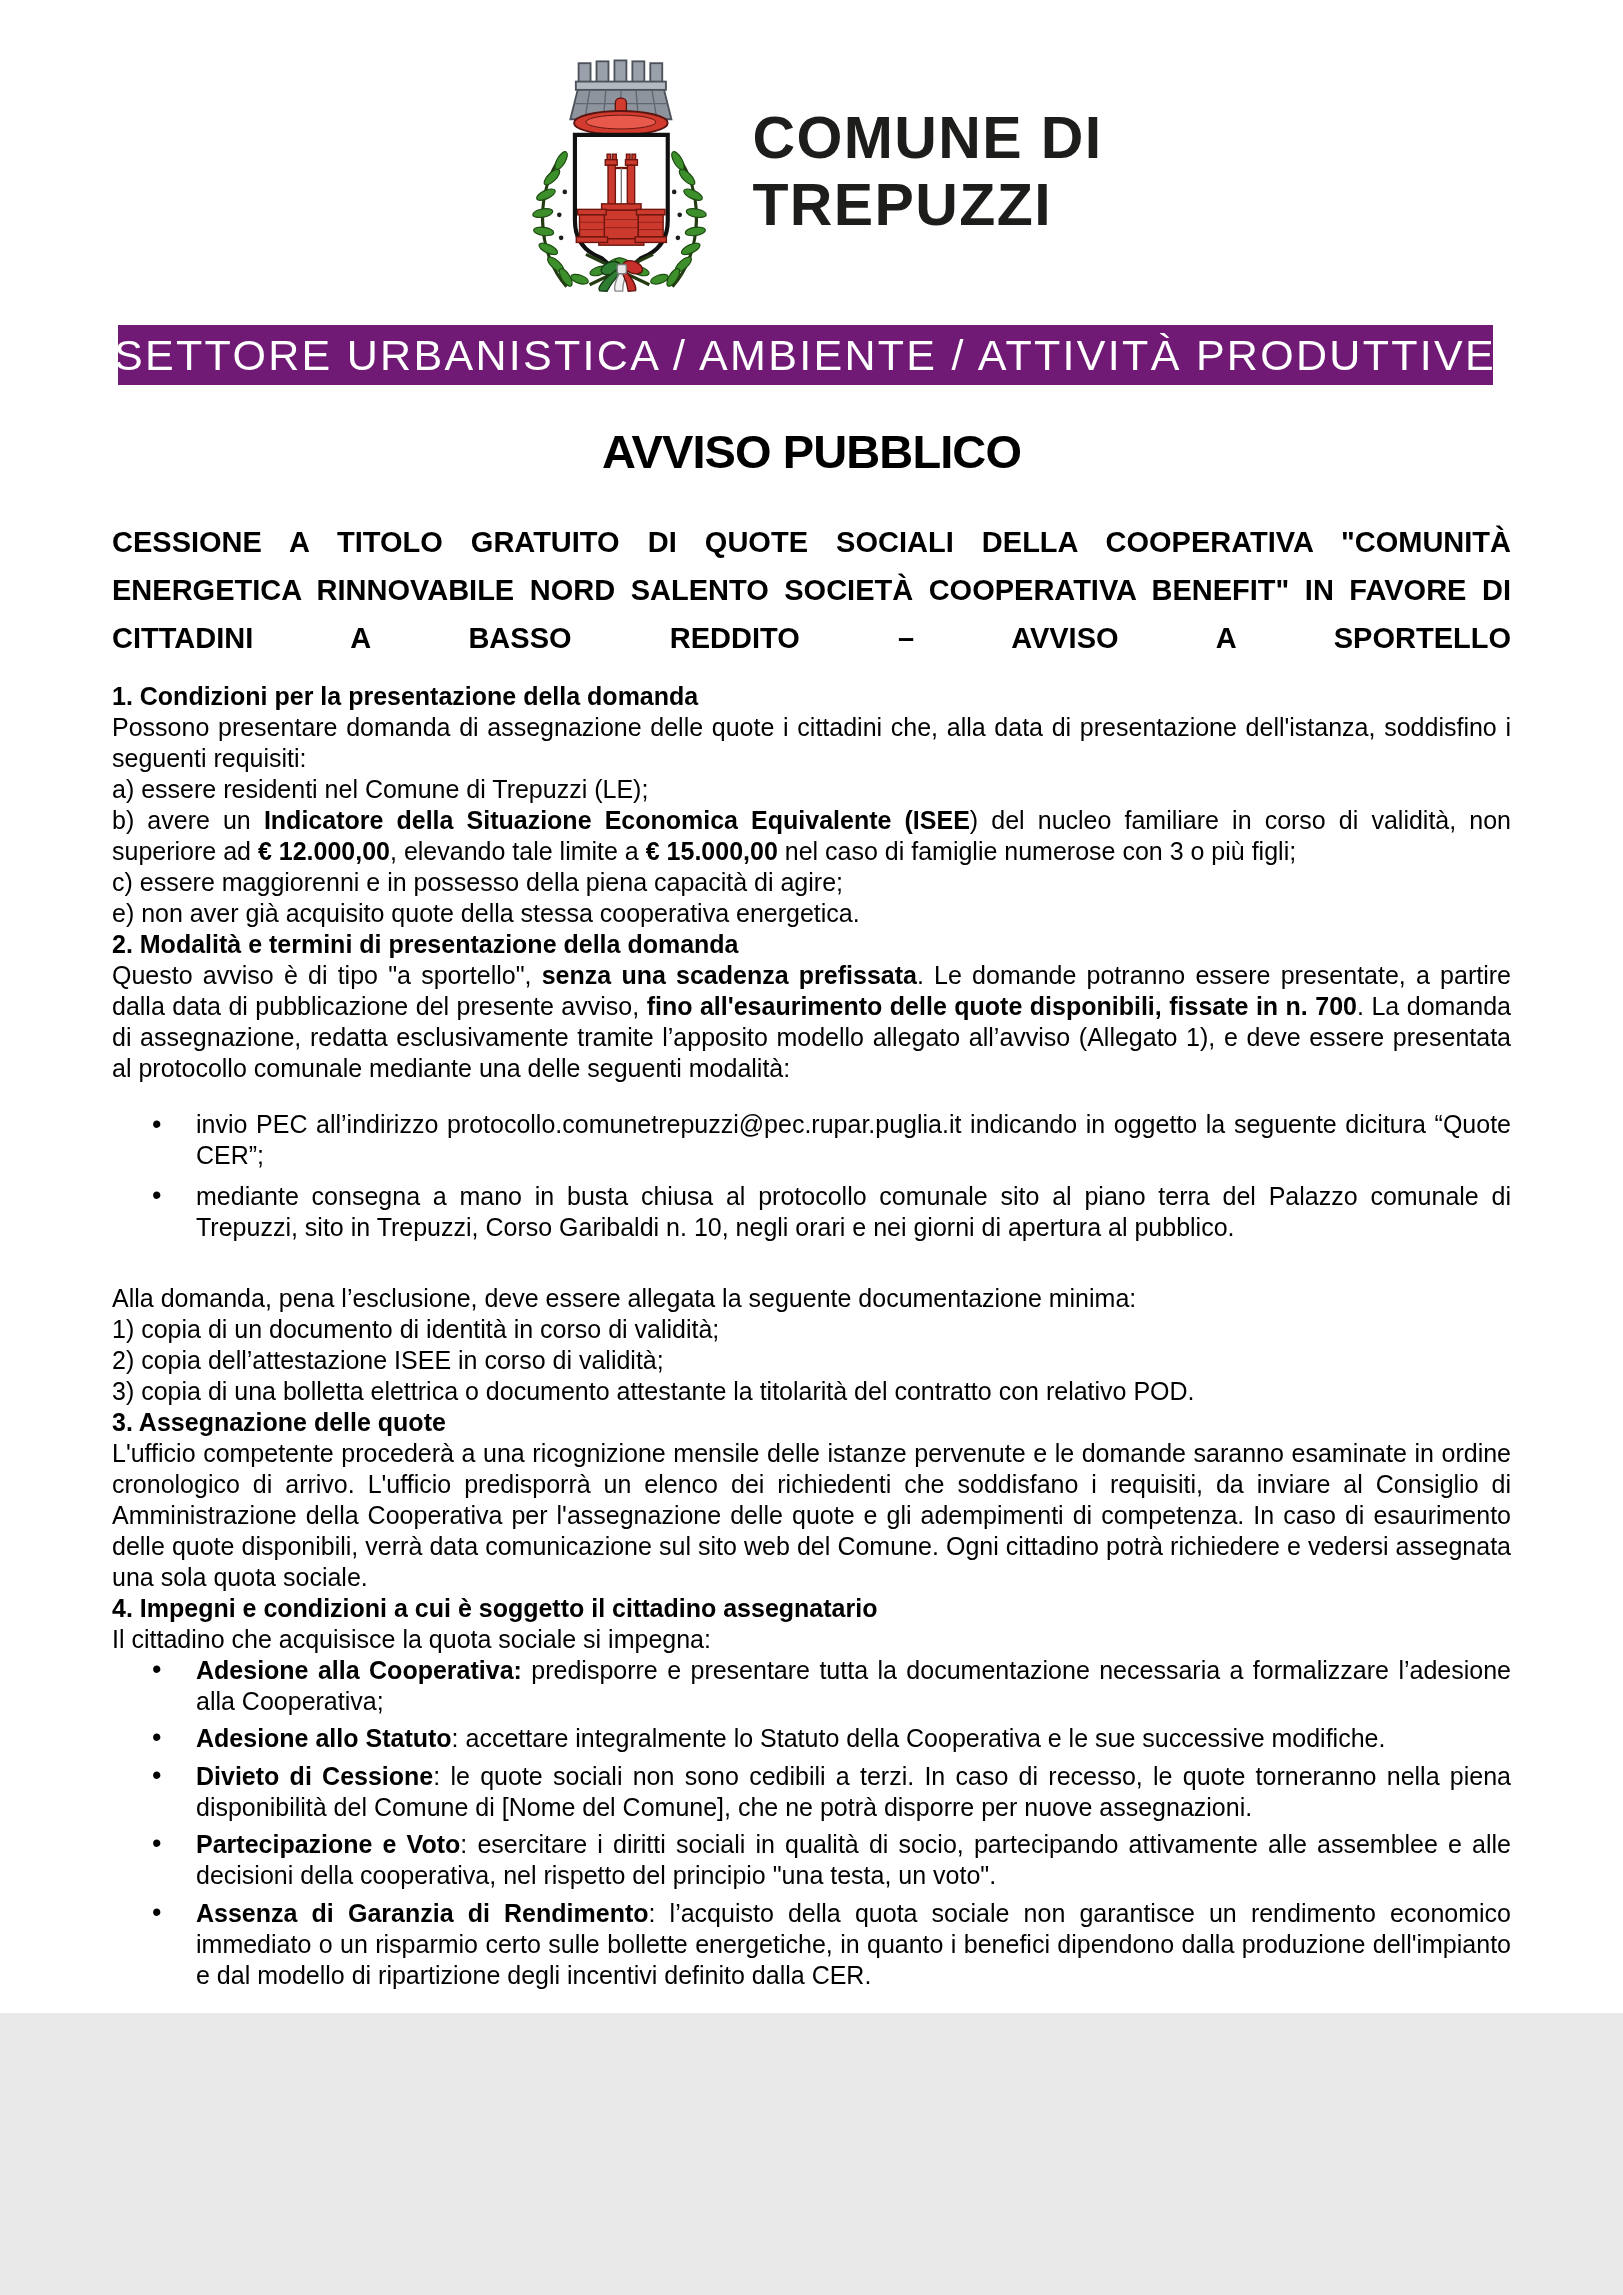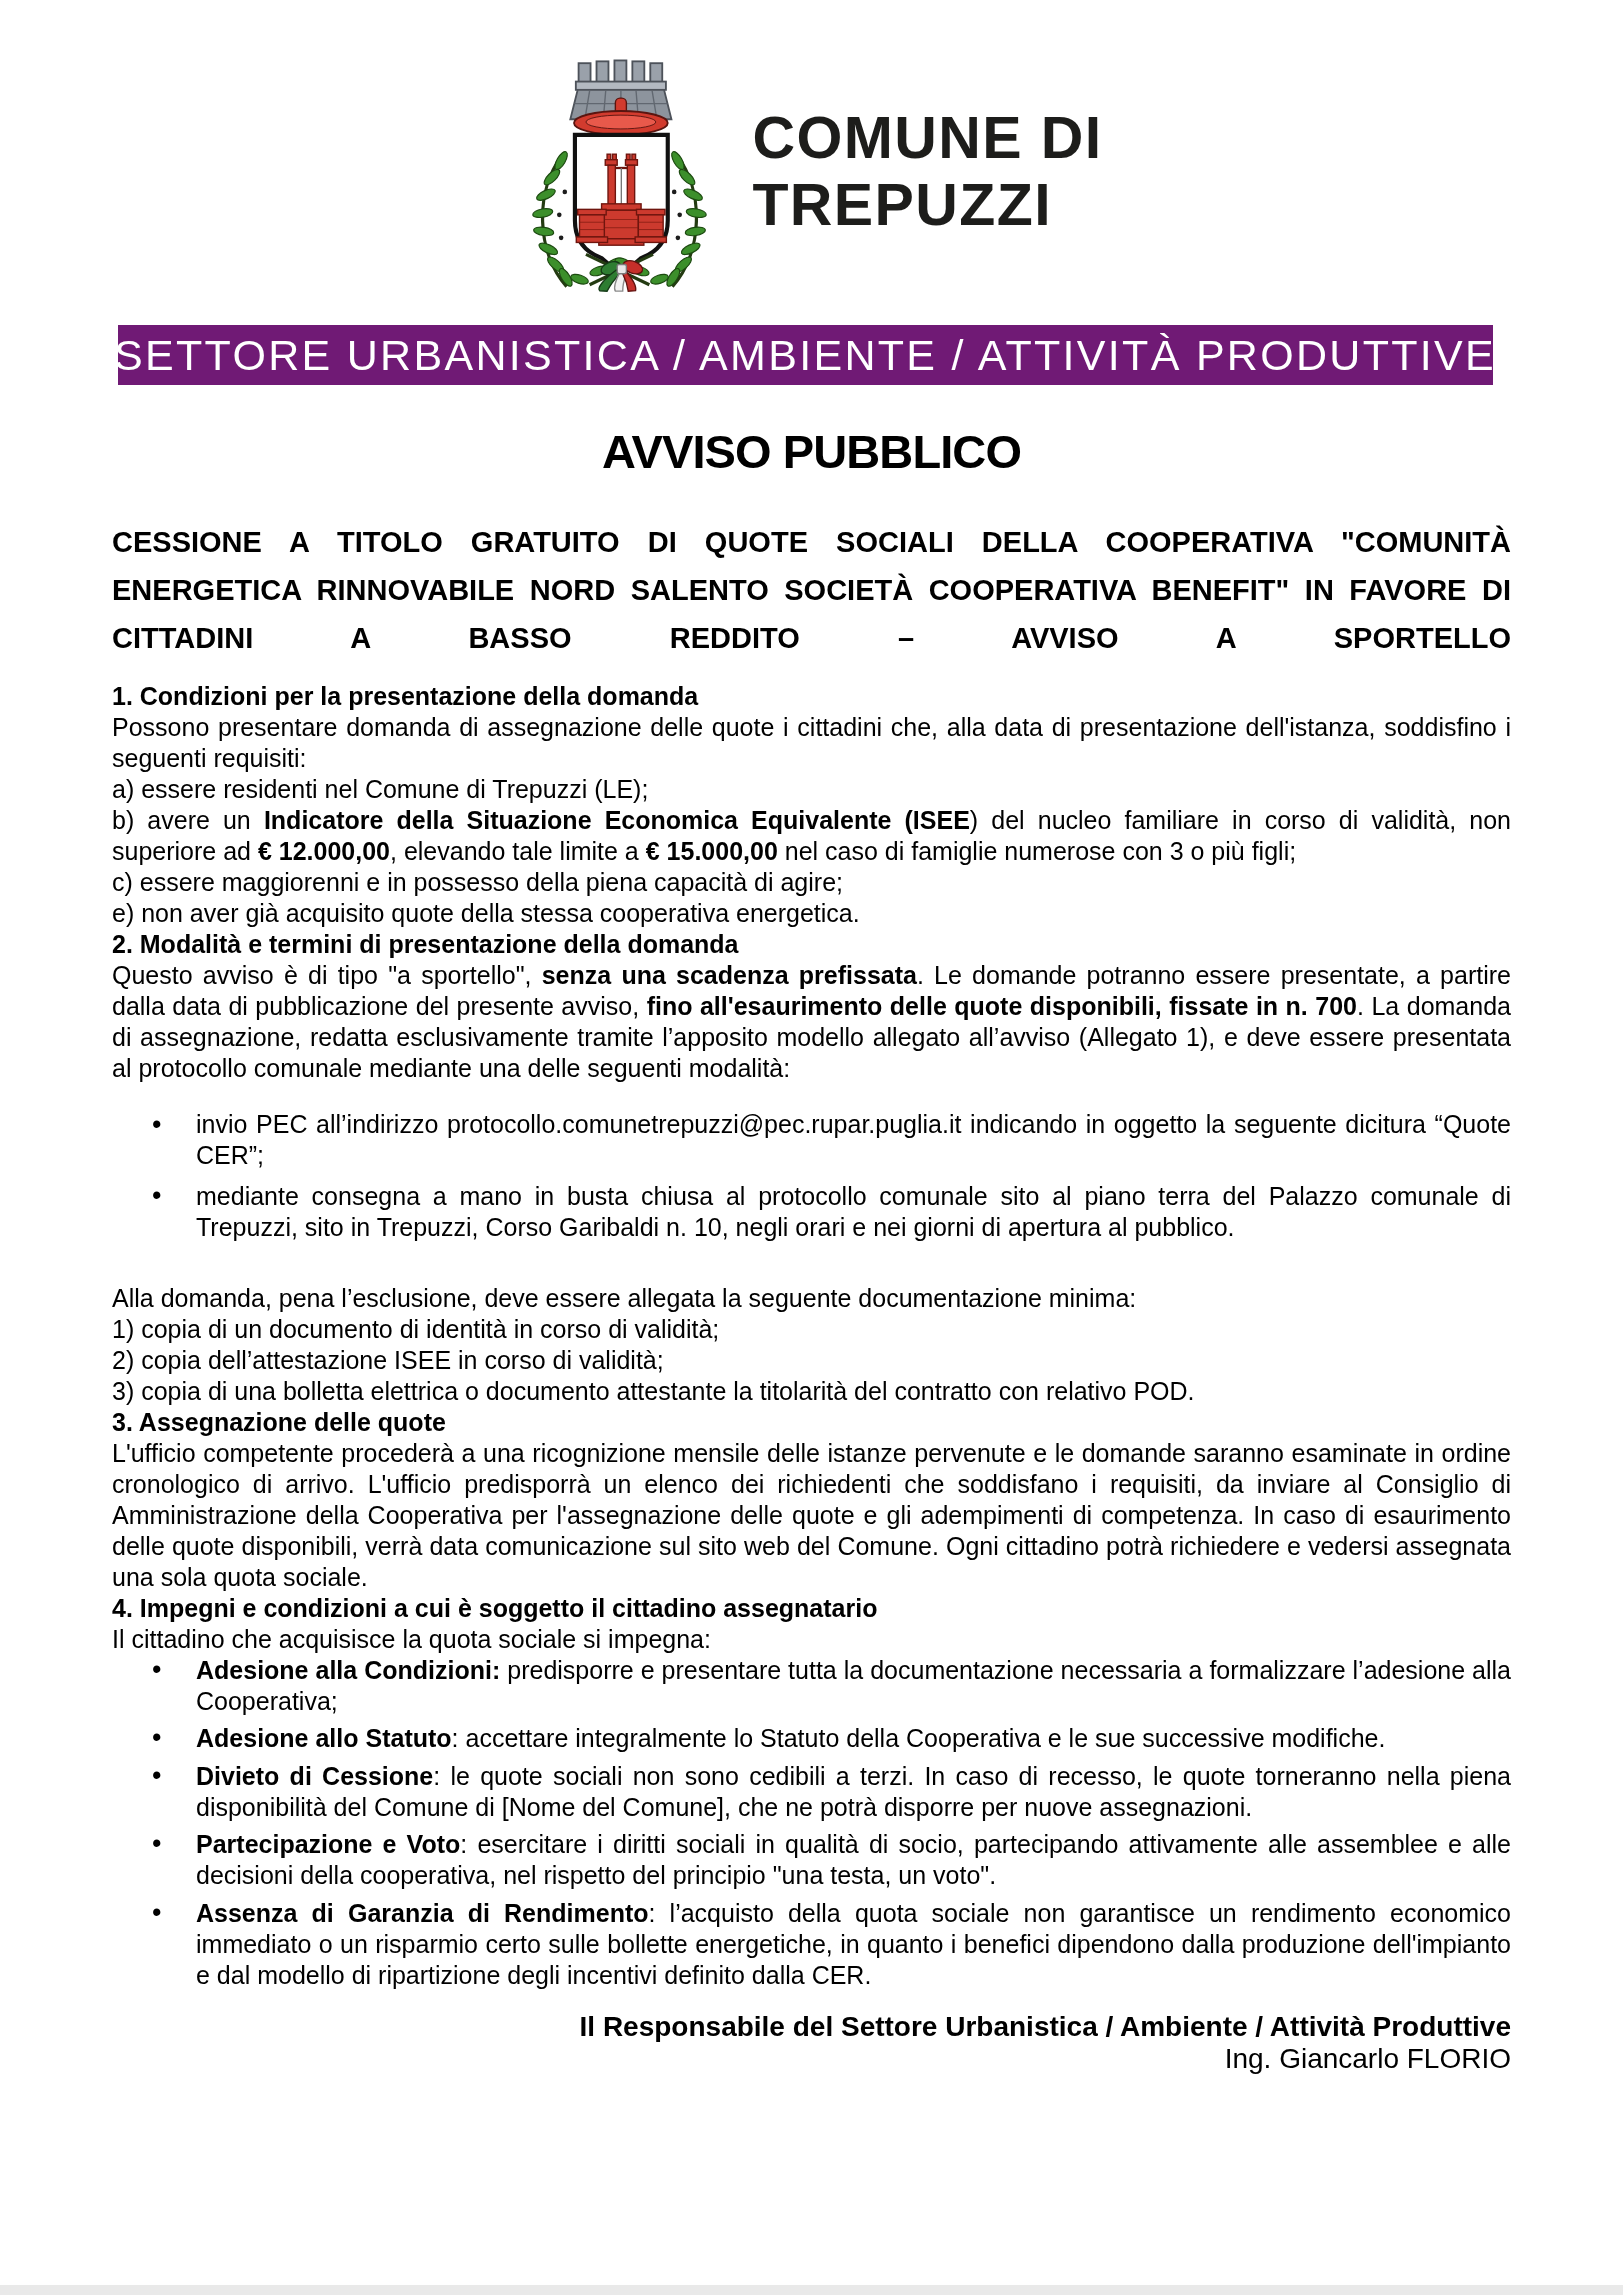--- a/index.html
+++ b/index.html
@@ -1,17 +1,17 @@
 <!DOCTYPE html>
 <html lang="it" style="font-size:7.4px"><head>
 <meta charset="utf-8">
 <style>
   html,body{margin:0;padding:0;background:#e9e9e9;}
   .page{
-    width:1623px;height:2285px;background:#ffffff;box-sizing:border-box;
+    width:1623px;height:2013px;background:#ffffff;box-sizing:border-box;
     padding:0 112px;margin:0 auto;position:relative;overflow:hidden;
     font-family:"Liberation Sans", sans-serif;color:#000;
   }
   
   .letterhead{display:flex;justify-content:center;align-items:flex-start;gap:33px;padding-top:54px;}
   .crest{width:199px;height:239px;flex:none;}
   .muni{margin-top:51px;font-weight:700;font-size:59px;line-height:67px;letter-spacing:1.4px;color:#1d1d1b;}
   
   .banner{
     margin:32px 18.5px 0 5.6px;height:60px;background:#701a75;color:#fff;
@@ -192,21 +192,21 @@
 
     <section>
       <p class="heading">3. Assegnazione delle quote</p>
       <p><span>L'ufficio competente procederà a una ricognizione mensile delle istanze pervenute e le domande saranno esaminate in ordine cronologico di arrivo. L'ufficio predisporrà un elenco dei richiedenti che soddisfano i requisiti, da inviare al Consiglio di Amministrazione della Cooperativa per l'assegnazione delle quote e gli adempimenti di competenza. In caso di esaurimento delle quote disponibili, verrà data comunicazione sul sito web del Comune. Ogni cittadino potrà richiedere e vedersi assegnata una sola quota sociale.</span></p>
     </section>
 
     <section>
       <p class="heading">4. Impegni e condizioni a cui è soggetto il cittadino assegnatario</p>
       <p><span>Il cittadino che acquisisce la quota sociale si impegna:</span></p>
       <ul class="bullets s4-list">
-        <li><b>Adesione alla Condizioni:</b><span> predisporre e presentare tutta la documentazione necessaria a formalizzare l’adesione alla Cooperativa;</span></li>
+        <li><b>Adesione alla Cooperativa:</b><span> predisporre e presentare tutta la documentazione necessaria a formalizzare l’adesione alla Cooperativa;</span></li>
         <li><b>Adesione allo Statuto</b><span>: accettare integralmente lo Statuto della Cooperativa e le sue successive modifiche.</span></li>
         <li><b>Divieto di Cessione</b><span>: le quote sociali non sono cedibili a terzi. In caso di recesso, le quote torneranno nella piena disponibilità del Comune di [Nome del Comune], che ne potrà disporre per nuove assegnazioni.</span></li>
         <li><b>Partecipazione e Voto</b><span>: esercitare i diritti sociali in qualità di socio, partecipando attivamente alle assemblee e alle decisioni della cooperativa, nel rispetto del principio "una testa, un voto".</span></li>
         <li><b>Assenza di Garanzia di Rendimento</b><span>: l’acquisto della quota sociale non garantisce un rendimento economico immediato o un risparmio certo sulle bollette energetiche, in quanto i benefici dipendono dalla produzione dell'impianto e dal modello di ripartizione degli incentivi definito dalla CER.</span></li>
       </ul>
     </section>
 
     <div class="docfooter">
       <div class="role">Il Responsabile del Settore Urbanistica / Ambiente / Attività Produttive</div>
       <div class="signer">Ing. Giancarlo FLORIO</div>

